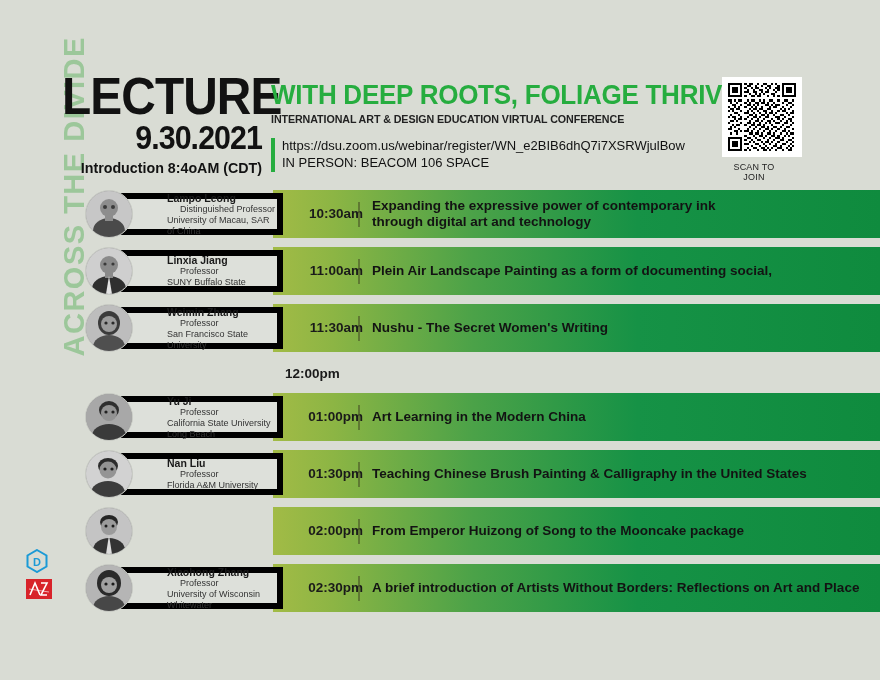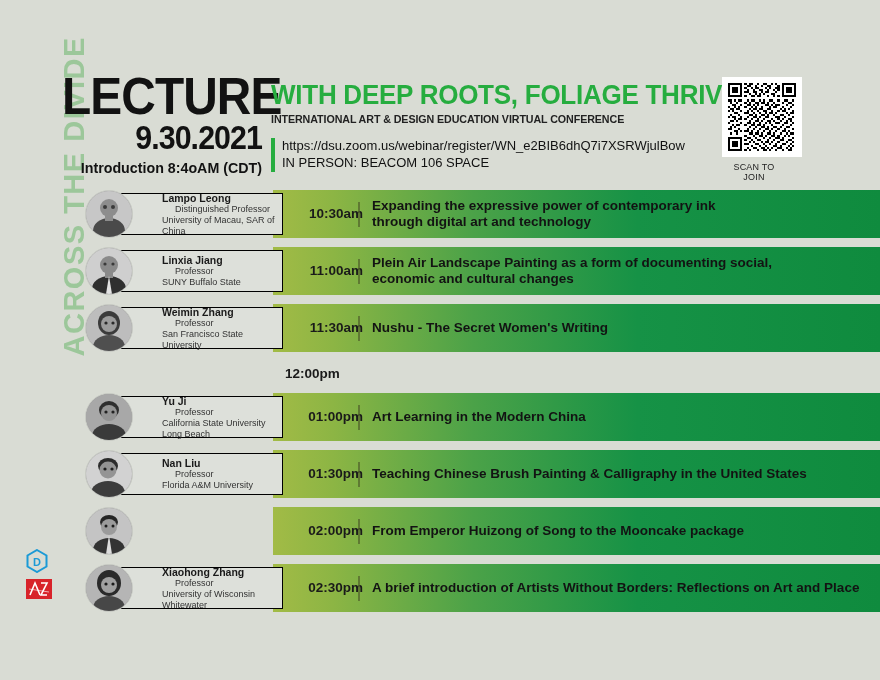--- a/index.html
+++ b/index.html
@@ -204,21 +204,21 @@
     font-weight: bold;
     color: #131313;
   }
   .name-card {
     position: absolute;
     left: 28px;
     top: 3px;
     width: 170px;
     height: 42px;
     background: #dde0da;
-    border: 1px solid #000000;
+    border: 6px solid #000000;
     box-sizing: border-box;
     padding-left: 48px;
     display: flex;
     flex-direction: column;
     justify-content: center;
   }
   .sp-name {
     font-size: 10.5px;
     font-weight: bold;
     color: #1a1a1a;
@@ -626,21 +626,20 @@
           </svg>
       </div>
     </div>
 
     <div class="row">
       <div class="row-bg"></div>
       <div class="row-time">11:00am</div>
       <div class="row-divider"></div>
       <div class="row-title">
         <span>Plein Air Landscape Painting as a form of documenting social,</span>
-        <span>economic and cultural changes</span>
       </div>
       <div class="name-card">
         <div class="sp-name">Linxia Jiang</div>
         <div class="sp-role">Professor</div>
         <div class="sp-org">SUNY Buffalo State</div>
       </div>
       <div class="avatar">
         <svg width="46" height="46" viewBox="0 0 46 46">
             <rect width="46" height="46" fill="#cfcfcf"></rect>
             <circle cx="23" cy="17" r="9" fill="#8a8a8a"></circle>

